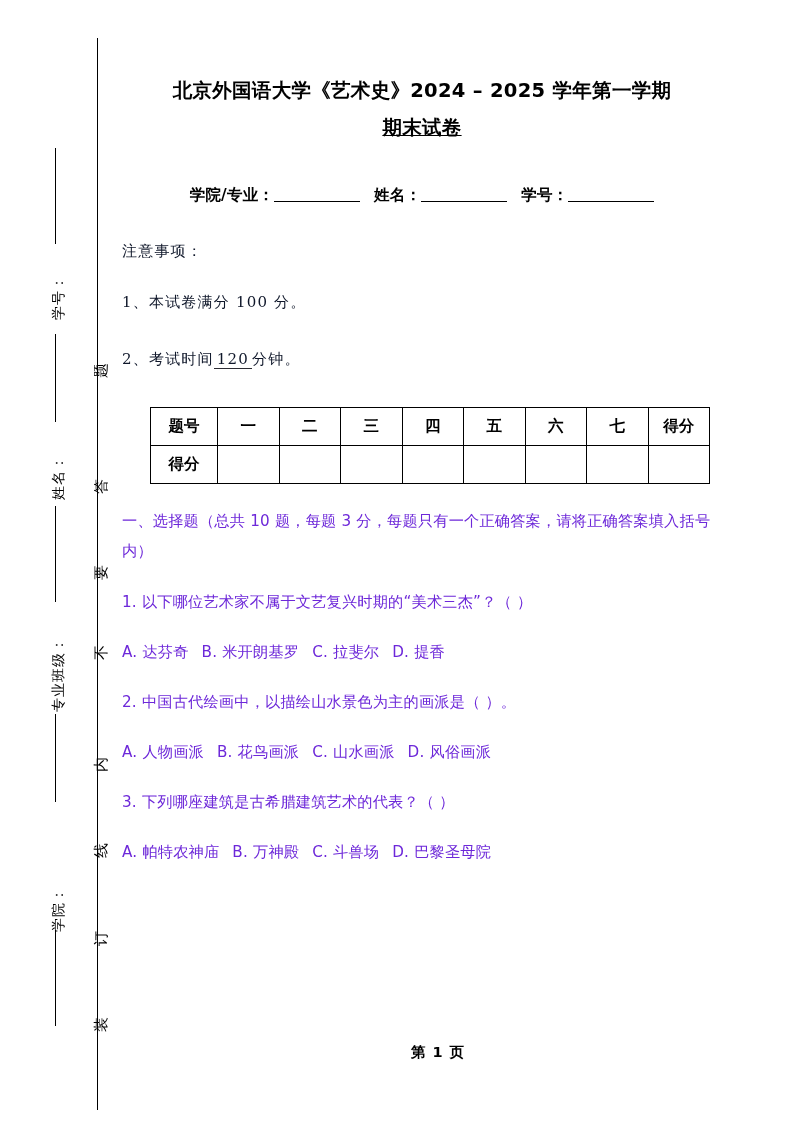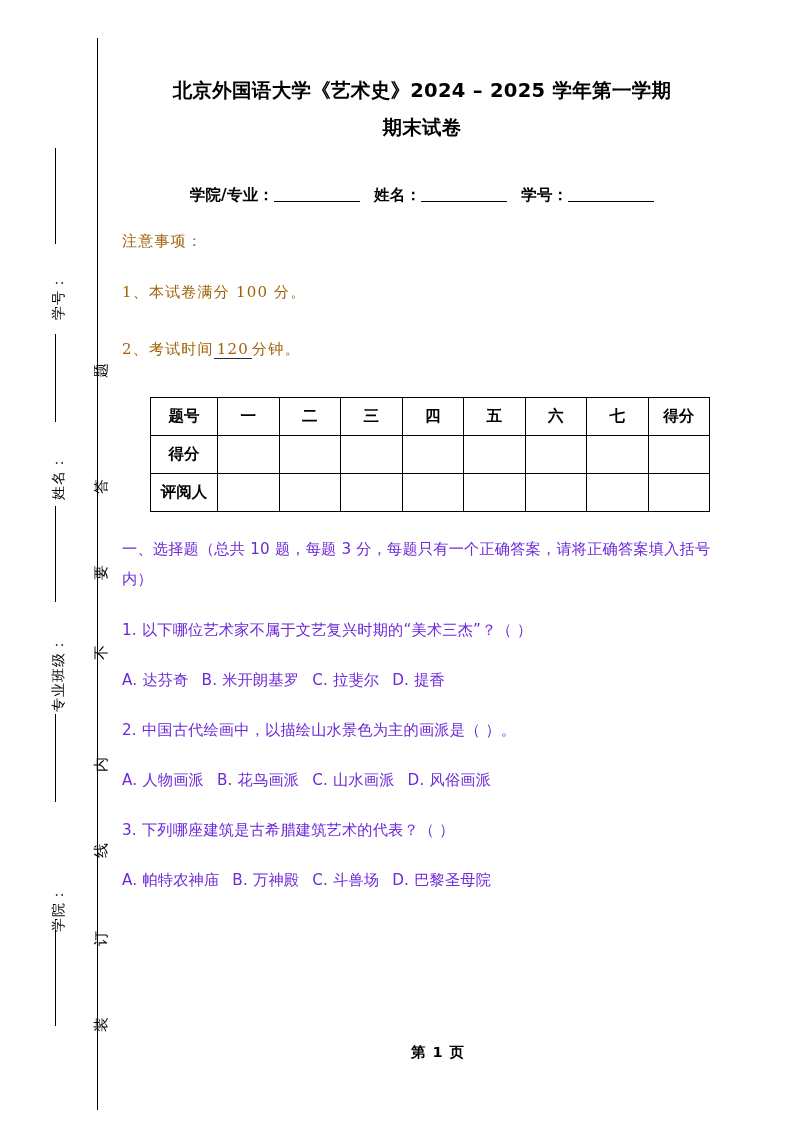--- a/index.html
+++ b/index.html
@@ -77,20 +77,21 @@
     padding-top: 72px;
     text-align: center;
     font-family: "DejaVu Sans", sans-serif;
     font-weight: bold;
     font-size: 19.5px;
     line-height: 37px;
     letter-spacing: 0.3px;
   }
   #doc-title .t-line2 {
     display: block;
+    text-decoration: underline;
   }
 
   
   #identity-row {
     margin-top: 39px;
     text-align: center;
     font-family: "DejaVu Sans", sans-serif;
     font-weight: bold;
     font-size: 15.5px;
     letter-spacing: 0.2px;
@@ -102,24 +103,24 @@
     height: 15px;
     vertical-align: -2px;
   }
   #identity-row .fld {
     margin-right: 14px;
   }
   #identity-row .fld:last-child { margin-right: 0; }
 
   
   #notes {
-    margin-top: 26px;
+    margin-top: 36px;
     font-family: "DejaVu Serif", serif;
     font-size: 15px;
-    color: #a16207;
+    color: #0f172a;
   }
   #notes .note-line {
     margin: 0 0 38px 0;
     letter-spacing: 1.2px;
   }
   #notes .note-head {
     margin: 0 0 32px 0;
     letter-spacing: 1.2px;
   }
   #notes .uline {
@@ -255,31 +256,20 @@
         <td class="rowhead">得分</td>
         <td class="cell-empty"></td>
         <td class="cell-empty"></td>
         <td class="cell-empty"></td>
         <td class="cell-empty"></td>
         <td class="cell-empty"></td>
         <td class="cell-empty"></td>
         <td class="cell-empty"></td>
         <td class="cell-empty"></td>
       </tr>
-      <tr>
-        <td class="rowhead">评阅人</td>
-        <td class="cell-empty"></td>
-        <td class="cell-empty"></td>
-        <td class="cell-empty"></td>
-        <td class="cell-empty"></td>
-        <td class="cell-empty"></td>
-        <td class="cell-empty"></td>
-        <td class="cell-empty"></td>
-        <td class="cell-empty"></td>
-      </tr>
     </tbody>
   </table>
 
   <div id="questions">
     <p class="sec-head"><span>一、选择题（总共 10 题，每题 3 分，每题只有一个正确答案，请将正</span><span>确答案填入括号内）</span></p>
 
     <p class="q-stem">1. 以下哪位艺术家不属于文艺复兴时期的“美术三杰”？（   ）</p>
     <p class="q-opts">
       <span class="opt">A. 达芬奇</span><span class="opt">B. 米开朗基罗</span><span class="opt">C. 拉斐尔</span><span class="opt">D. 提香</span>
     </p>

